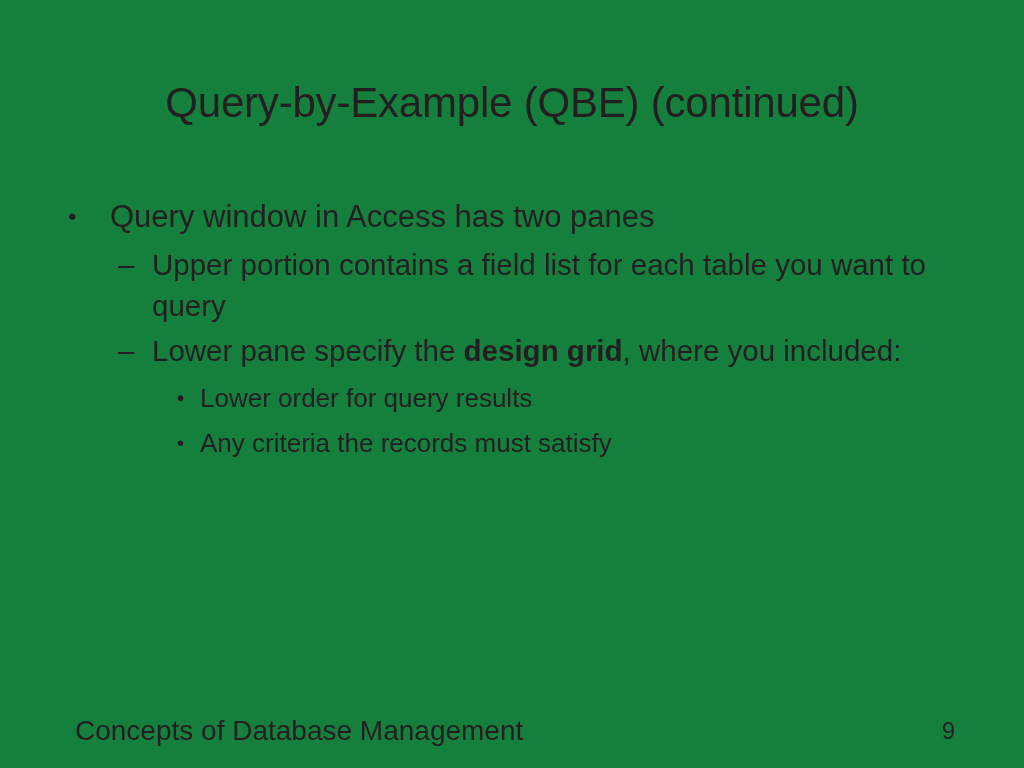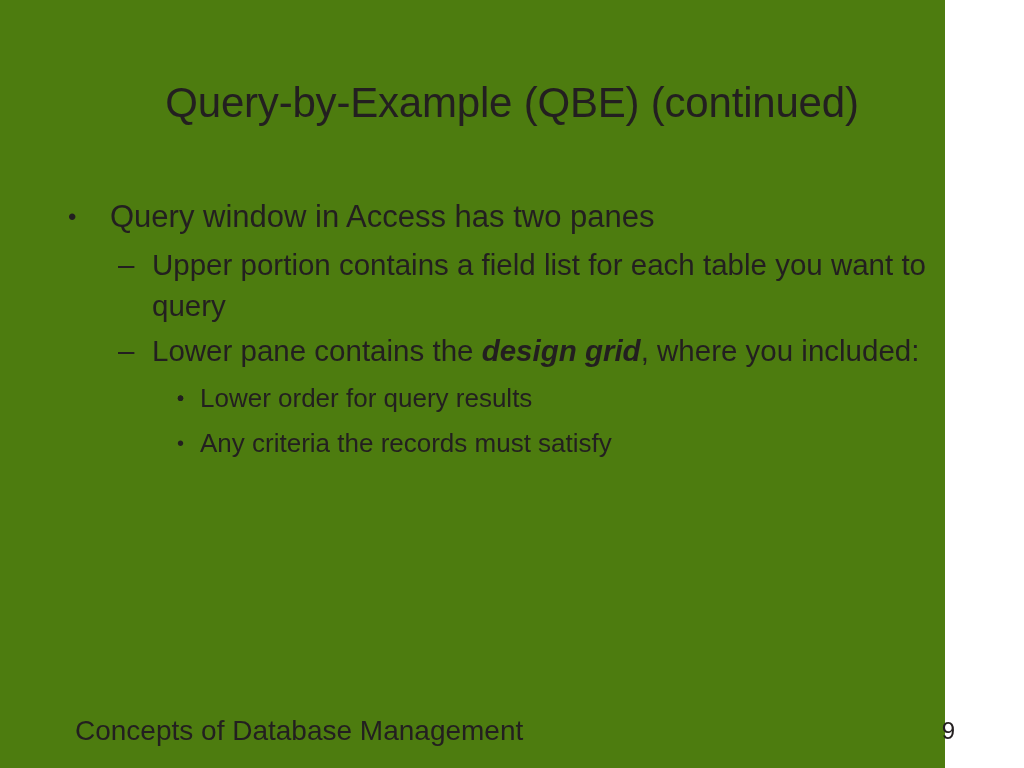--- a/index.html
+++ b/index.html
@@ -12,23 +12,23 @@
     width: 1024px;
     height: 768px;
     overflow: hidden;
     font-family: "Liberation Sans", sans-serif;
     color: #231f20;
     -webkit-font-smoothing: antialiased;
   }
 
   .slide {
     position: relative;
-    width: 945px;
+    width: 1024px;
     height: 768px;
-    background: #4d7c0f;
+    background: #15803d;
   }
 
   
   .slide-title {
     position: absolute;
     left: 0;
     top: 78px;
     width: 1024px;
     text-align: center;
     font-size: 42px;
@@ -98,21 +98,21 @@
     top: 0;
     font-size: 20px;
     line-height: 45px;
   }
 
   .lvl3-group {
     margin-top: 5px;
   }
 
   .txt { display: inline; margin-top: 40px; }
-  .bold { font-weight: 700; font-style: italic; }
+  .bold { font-weight: 700; }
 
   
   .footer-left {
     position: absolute;
     left: 75px;
     top: 716px;
     font-size: 28px;
     line-height: 30px;
     color: #231f20;
     white-space: nowrap;
@@ -142,21 +142,21 @@
       <span class="txt">Query window in Access has two panes</span>
     </div>
 
     <div class="bullet-row lvl2">
       <span class="marker">–</span>
       <span class="txt">Upper portion contains a field list for each table you want to query</span>
     </div>
 
     <div class="bullet-row lvl2">
       <span class="marker">–</span>
-      <span class="txt"><span>Lower pane contains the </span><span class="bold">design grid</span><span>, where you included:</span></span>
+      <span class="txt"><span>Lower pane specify the </span><span class="bold">design grid</span><span>, where you included:</span></span>
     </div>
 
     <div class="lvl3-group">
 
       <div class="bullet-row lvl3">
         <span class="marker">•</span>
       </div>
 
       <div class="bullet-row lvl3">
         <span class="marker">•</span>

